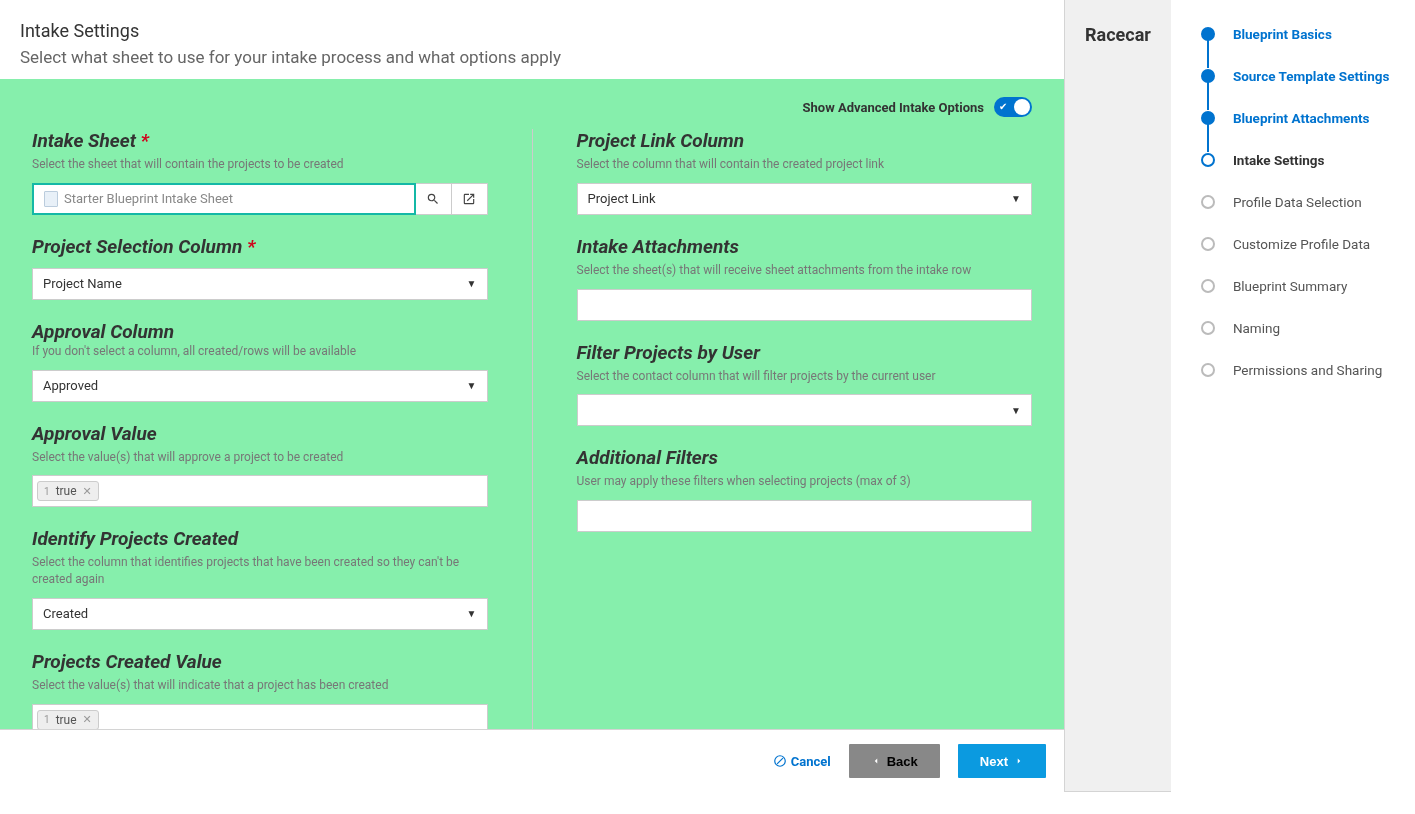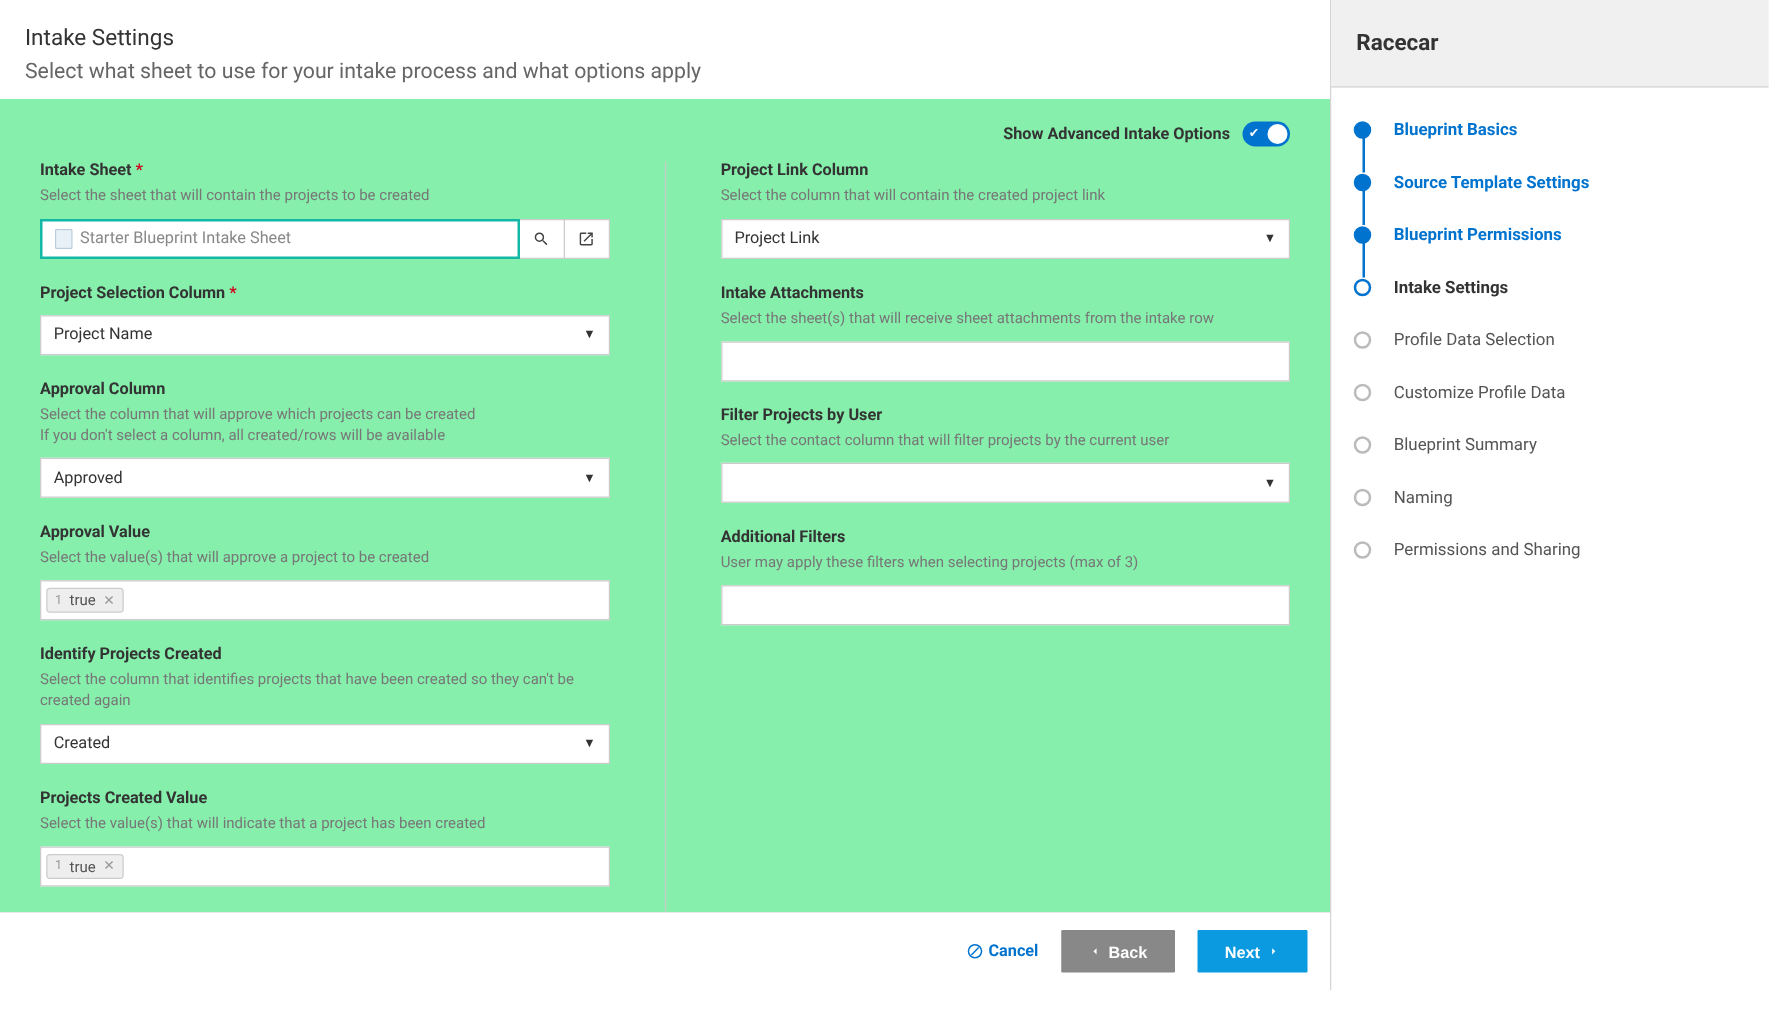--- a/index.html
+++ b/index.html
@@ -19,21 +19,21 @@
 .advanced-label { font-size: 13px; font-weight: 700; color: #333; margin-right: 10px; }
 .toggle { width: 38px; height: 20px; background: #0073cf; border-radius: 10px; position: relative; cursor: pointer; display: flex; align-items: center; }
 .toggle .check { position: absolute; left: 5px; color: #fff; font-size: 10px; line-height: 1; }
 .toggle .knob { position: absolute; right: 2px; width: 16px; height: 16px; background: #fff; border-radius: 50%; }
 
 .columns { display: flex; gap: 40px; padding: 0 16px; }
 .col { flex: 1; max-width: 460px; }
 .divider { width: 1px; background: #ccc; margin: 0 4px; }
 
 .field { margin-bottom: 20px; }
-.field-label { font-size: 13px; font-weight: 700; color: #333; }
+.field-label { font-size: 19px; font-weight: 700; color: #333; font-style: italic; }
 .req { color: #d0021b; }
 .field-help { font-size: 12px; color: #777; margin-top: 4px; line-height: 1.4; }
 .control { margin-top: 10px; }
 
 .input-group { display: flex; width: 100%; }
 .text-input { flex: 1; height: 32px; border: 2px solid #14b8a6; background: #fff; padding: 0 10px; font-size: 13px; color: #888; display: flex; align-items: center; gap: 6px; }
 .text-input .sheet-icon { width: 14px; height: 16px; background: linear-gradient(#e8f0f8,#e8f0f8); border: 1px solid #bcd; border-radius: 1px; display: inline-block; position: relative; }
 .icon-btn { width: 36px; height: 32px; border: 1px solid #ccc; border-left: none; background: #fff; display: flex; align-items: center; justify-content: center; cursor: pointer; }
 .icon-btn svg { width: 14px; height: 14px; fill: #444; }
 
@@ -42,25 +42,25 @@
 
 .tag-input { width: 100%; min-height: 32px; border: 1px solid #ccc; background: #fff; padding: 4px; display: flex; flex-wrap: wrap; gap: 4px; align-items: center; }
 .tag { display: inline-flex; align-items: center; gap: 6px; background: #eee; border: 1px solid #ccc; border-radius: 3px; padding: 2px 6px; font-size: 12px; color: #555; }
 .tag .tag-num { font-size: 10px; color: #999; }
 .tag .tag-remove { color: #999; cursor: pointer; font-size: 11px; }
 
 .footer { background: #fff; border-top: 1px solid #d4d4d4; padding: 14px 18px; display: flex; justify-content: flex-end; align-items: center; gap: 18px; }
 .cancel-link { color: #0073cf; font-weight: 700; font-size: 13px; display: inline-flex; align-items: center; gap: 4px; cursor: pointer; }
 .cancel-link svg { width: 14px; height: 14px; fill: #0073cf; stroke: #0073cf; }
 .btn { height: 34px; padding: 0 22px; border: none; font-size: 13px; font-weight: 600; cursor: pointer; display: inline-flex; align-items: center; gap: 6px; border-radius: 1px; }
-.btn-back { background: #888; color: #ffffff; }
+.btn-back { background: #888; color: #000000; }
 .btn-next { background: #0b9ae0; color: #fff; }
 .btn svg { width: 10px; height: 10px; fill: #fff; }
 
-.sidebar { width: 350px; display: flex; flex-direction: column; }
+.sidebar { width: 350px; display: flex; flex-direction: row; gap: 12px; }
 .sidebar-header { background: #f0f0f0; padding: 24px 20px; border-bottom: 1px solid #d4d4d4; }
 .sidebar-title { font-size: 18px; font-weight: 700; color: #333; }
 .steps { padding: 26px 18px; position: relative; }
 .step { display: flex; align-items: center; gap: 18px; position: relative; padding-bottom: 26px; cursor: pointer; }
 .step:last-child { padding-bottom: 0; }
 .step .bullet { width: 14px; height: 14px; border-radius: 50%; border: 2px solid #0073cf; background: #0073cf; position: relative; z-index: 2; flex-shrink: 0; }
 .step.current .bullet { background: #fff; }
 .step.pending .bullet { border-color: #bbb; background: #fff; }
 .step .label { font-size: 13.5px; font-weight: 700; color: #0073cf; }
 .step.current .label { color: #333; }
@@ -124,21 +124,20 @@
             <div class="control">
               <div class="select">
                 <span>Project Name</span>
                 <span class="caret">▼</span>
               </div>
             </div>
           </div>
 
           <div class="field">
             <div class="field-label">Approval Column</div>
-            <div class="field-help">Select the column that will approve which projects can be created</div>
             <div class="field-help" style="margin-top:0">If you don't select a column, all created/rows will be available</div>
             <div class="control">
               <div class="select">
                 <span>Approved</span>
                 <span class="caret">▼</span>
               </div>
             </div>
           </div>
 
           <div class="field">
@@ -261,21 +260,21 @@
           <span class="label">Blueprint Basics</span>
           <span class="connector"></span>
         </div>
         <div class="step done">
           <span class="bullet"></span>
           <span class="label">Source Template Settings</span>
           <span class="connector"></span>
         </div>
         <div class="step done">
           <span class="bullet"></span>
-          <span class="label">Blueprint Permissions</span>
+          <span class="label">Blueprint Attachments</span>
           <span class="connector"></span>
         </div>
         <div class="step current">
           <span class="bullet"></span>
           <span class="label">Intake Settings</span>
           <span class="connector"></span>
         </div>
         <div class="step pending">
           <span class="bullet"></span>
           <span class="label">Profile Data Selection</span>

